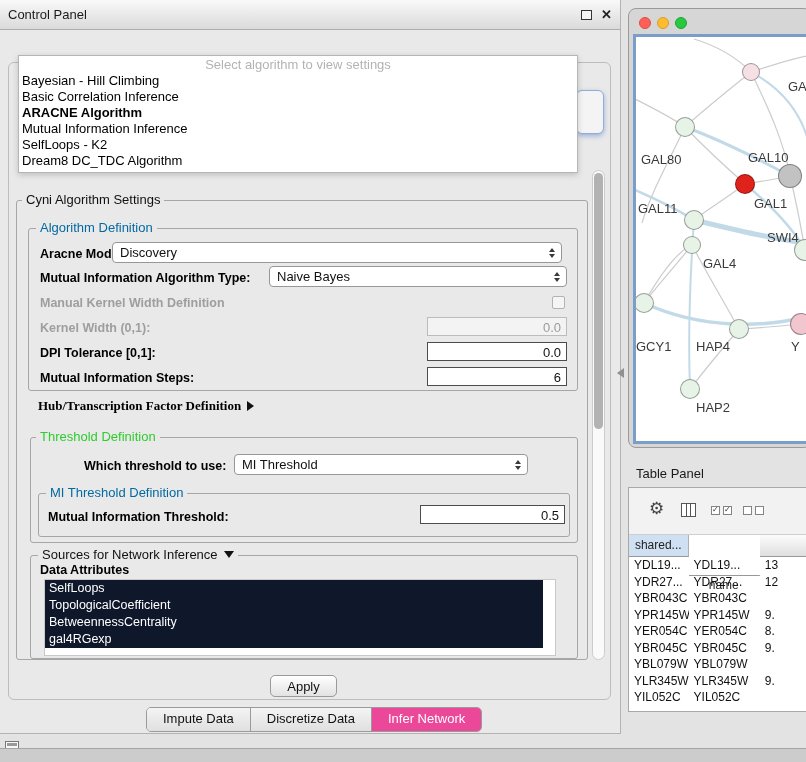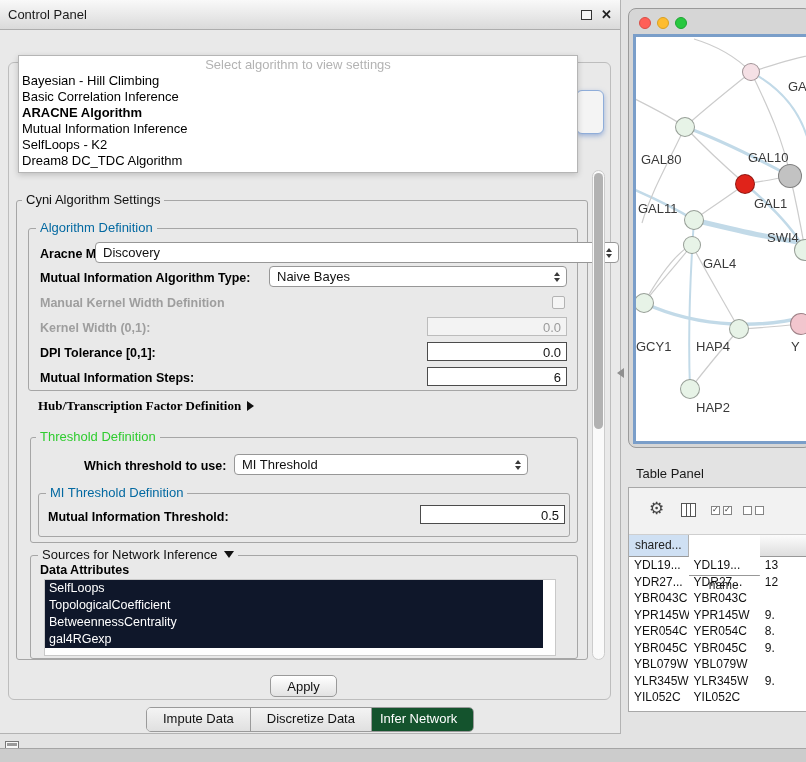--- a/index.html
+++ b/index.html
@@ -75,21 +75,21 @@
            border:1px solid #cccccc;border-radius:7px;box-sizing:border-box;}
   .vscroll .thumb{position:absolute;left:1px;right:1px;top:2px;height:256px;background:#b2b2b2;border-radius:6px;}
 
   .apply-btn{position:absolute;left:270px;top:675px;width:67px;height:22px;line-height:22px;text-align:center;
              font-size:13px;background:linear-gradient(#ffffff,#e2e2e2);border:1px solid #9a9a9a;border-radius:5px;box-sizing:border-box;}
 
   .bottom-tabs{position:absolute;left:146px;top:707px;height:23px;display:flex;border:1px solid #9a9a9a;
                border-radius:5px;overflow:hidden;background:#e6e6e6;}
   .btab{padding:0 16px;line-height:21px;font-size:13px;background:linear-gradient(#f4f4f4,#e0e0e0);color:#111;}
   .btab + .btab{border-left:1px solid #9a9a9a;}
-  .btab.selected{background:#14532d;color:#fff;padding-left:8px;}
+  .btab.selected{background:#ec4899;color:#fff;}
 
   
   .net-window{position:absolute;left:628px;top:8px;width:184px;height:440px;background:#d6d6d6;
               border:1px solid #9a9a9a;border-radius:8px;box-sizing:border-box;overflow:hidden;}
   .light{position:absolute;top:8px;width:12px;height:12px;border-radius:50%;box-sizing:border-box;}
   .light.red{left:10px;background:#ff5f57;border:1px solid #d94e46;}
   .light.yellow{left:28px;background:#febc2e;border:1px solid #d9a022;}
   .light.green{left:46px;background:#28c840;border:1px solid #1ea433;}
   .net-canvas{position:absolute;left:4px;top:25px;width:200px;height:410px;background:#fff;
               border:3px solid #7a9ec9;box-sizing:border-box;overflow:hidden;}
@@ -145,21 +145,21 @@
     <div class="tab-content"></div>
     <div class="combo-fragment"></div>
 
     <div class="group" style="left:16px;top:200px;width:572px;height:460px;"></div>
     <span class="legend" style="left:22px;top:193px;">Cyni Algorithm Settings</span>
 
     <div class="group" style="left:28px;top:228px;width:550px;height:163px;"></div>
     <span class="legend blue" style="left:36px;top:221px;">Algorithm Definition</span>
 
     <span class="lbl" style="left:40px;top:247px;">Aracne Mode:</span>
-    <div class="combo" style="left:95px;top:242px;width:524px;">
+    <div class="combo" style="left:112px;top:242px;width:450px;">
       <span class="combo-text">Discovery</span>
       <span class="combo-arrows">
           <i class="up"></i>
           <i class="dn"></i>
         </span>
     </div>
 
     <span class="lbl" style="left:40px;top:271px;">Mutual Information Algorithm Type:</span>
     <div class="combo" style="left:269px;top:266px;width:298px;">
       <span class="combo-text">Naive Bayes</span>

